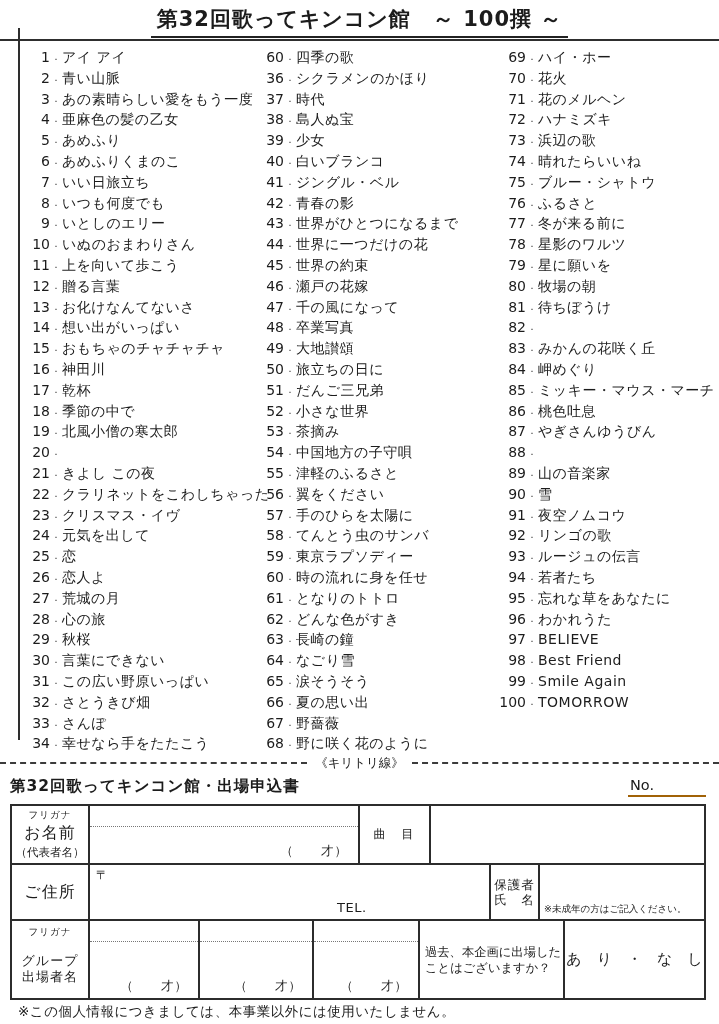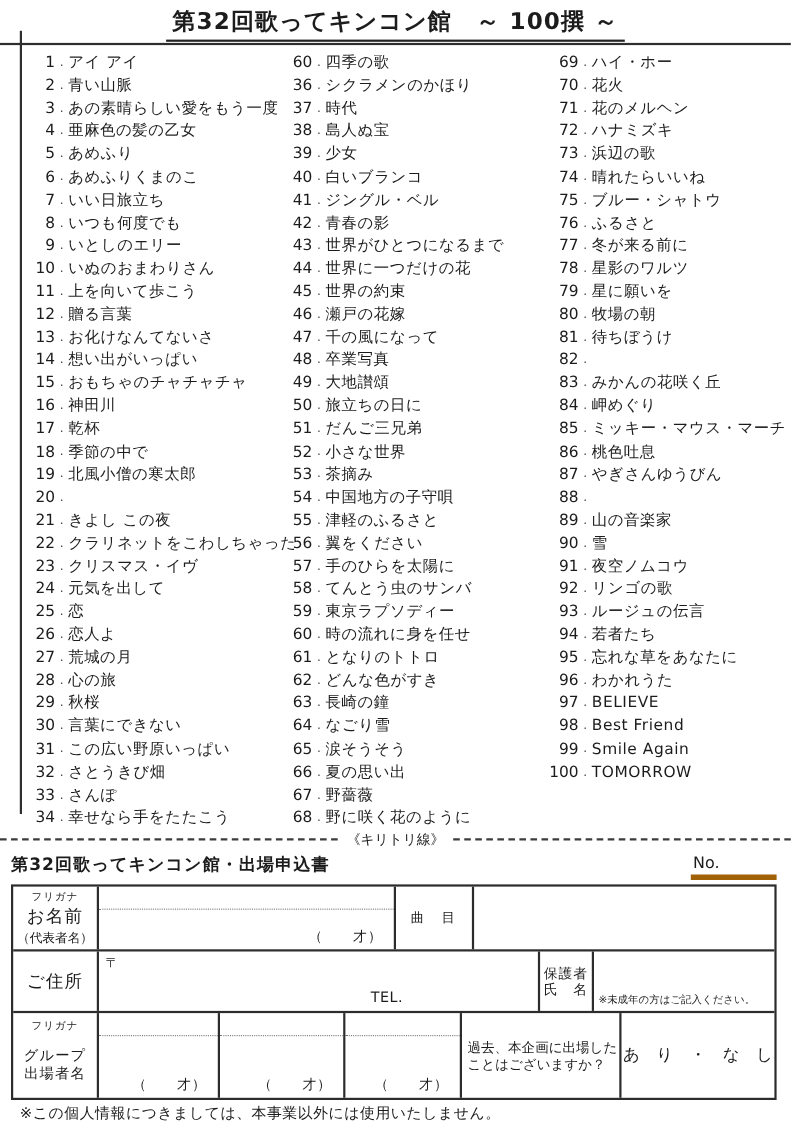--- a/index.html
+++ b/index.html
@@ -33,21 +33,21 @@
   .dot{flex:0 0 12px;text-align:center;font-size:11px;color:#444;}
   .stitle{letter-spacing:0.5px;}
 
   
   .cutline{top:754px;left:0;width:719px;height:18px;display:flex;align-items:center;}
   .cutline .dash{flex:1 1 auto;height:0;border-top:2px dashed #3c3c3c;}
   .cutline .cutlabel{flex:0 0 auto;padding:0 8px;font-size:12.5px;}
 
   
   .form-heading{top:776px;left:10px;font-size:15.5px;font-weight:600;letter-spacing:1px;}
-  .form-no{top:777px;left:628px;width:76px;border-bottom:5px solid #a16207;
+  .form-no{top:777px;left:628px;width:76px;border-bottom:2px solid #a16207;
     font-size:14.5px;padding:0 0 2px 2px;}
 
   
   .form-table{top:804px;left:10px;width:696px;border:2px solid #2c2c2c;box-sizing:border-box;}
   .frow{display:flex;box-sizing:border-box;border-bottom:2px solid #2c2c2c;}
   .frow:last-child{border-bottom:none;}
   .r1{height:59px;}
   .r2{height:56px;}
   .r3{height:77px;}
   .fcell{box-sizing:border-box;border-right:2px solid #2c2c2c;position:relative;}

